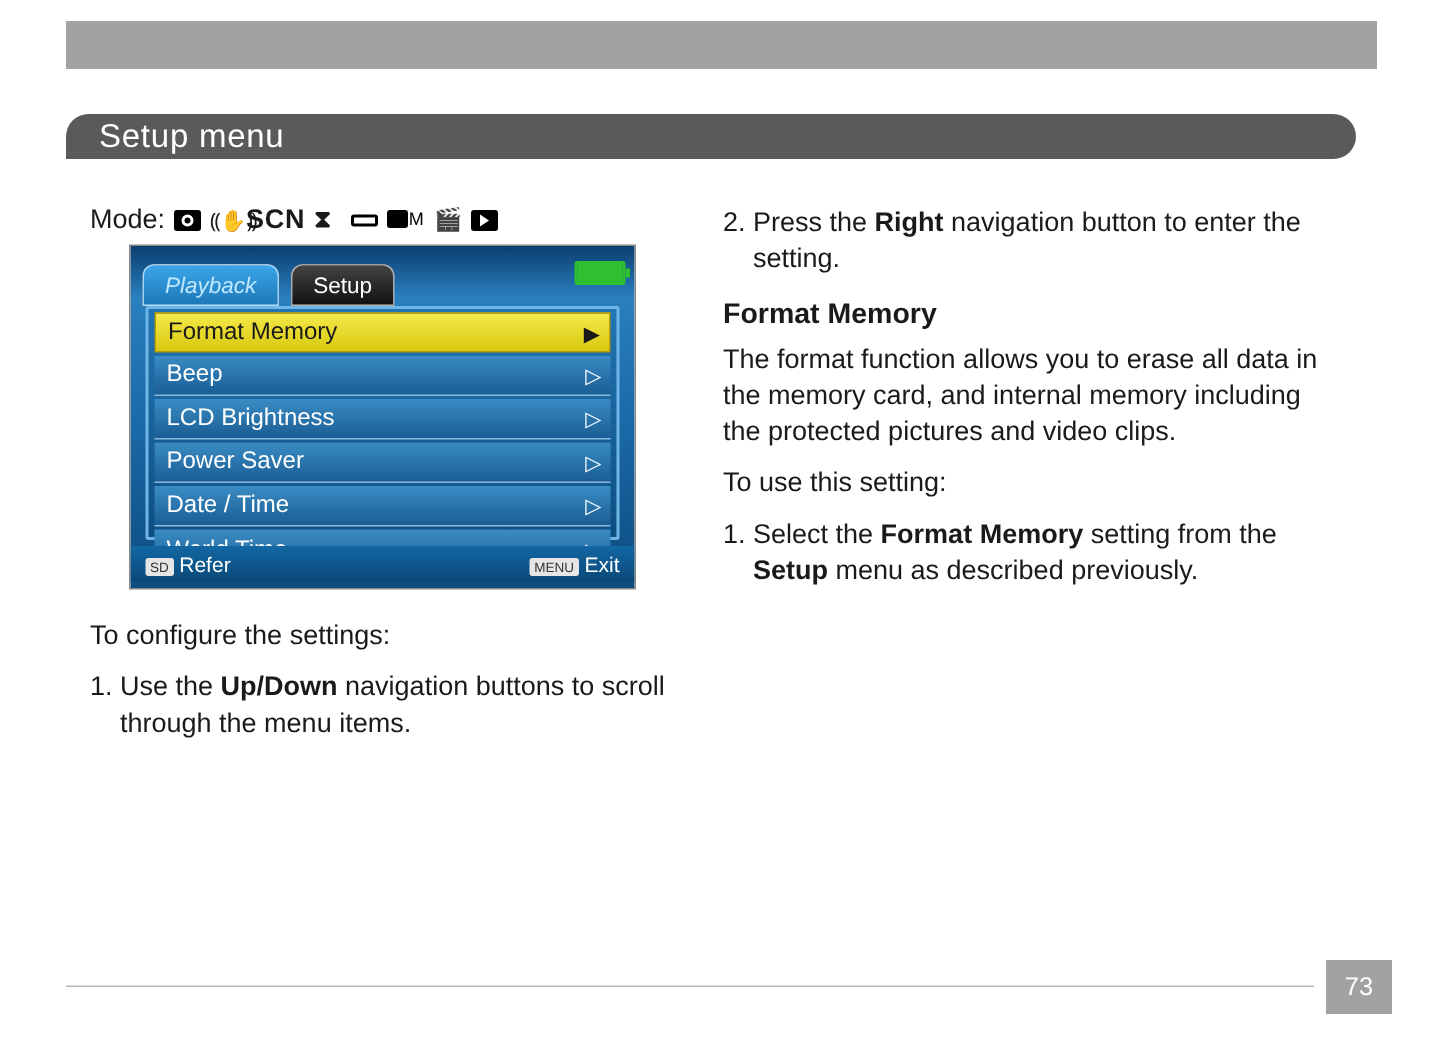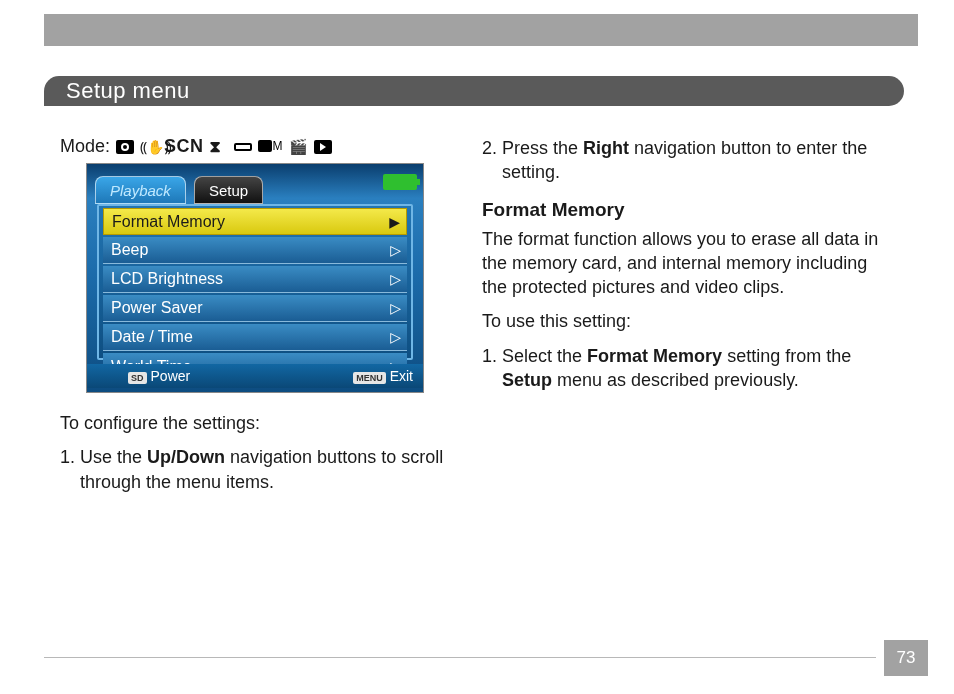--- a/index.html
+++ b/index.html
@@ -100,23 +100,22 @@
   }
   .menu-item .arrow { font-size: 14px; color: inherit; }
   .lcd-footer {
     position: absolute; bottom: 4px; left: 0; width: 100%; height: 24px;
     display: flex; align-items: center; justify-content: space-between;
     padding: 0 10px; color: #fff; font-size: 14px;
     background: linear-gradient(#1267a3, #0a4877);
   }
   .lcd-badge {
     display: inline-block; background:#e6e6e6; color:#333;
-    font-size: 9px; font-weight: 700; padding: 1px 3px; border-radius: 2px;
+    font-size: 9px; font-weight: 400; padding: 1px 3px; border-radius: 2px;
     margin-right: 4px;
-    margin-left: 31px;
   }
   .step { font-size: 18px; line-height: 1.35; margin-bottom: 8px; }
   .step-indent { padding-left: 20px; text-indent: -20px; }
   .h2 { font-weight: 700; font-size: 19px; margin: 14px 0 6px 0; }
   .page-num-box {
     position: absolute; right: 26px; bottom: 18px;
     width: 44px; height: 36px;
     background: #a2a2a2; color: #fff;
     display: flex; align-items: center; justify-content: center;
     font-size: 17px; font-weight: 500;
@@ -196,21 +195,21 @@
         <span>Date  /  Time</span>
           <span class="arrow">▷</span>
       </div>
       <div class="menu-item">
         <span>World Time</span>
           <span class="arrow">▷</span>
       </div>
     </div>
     <div class="lcd-footer">
       <span>
-        <span class="lcd-badge">SD</span><span>Power</span>
+        <span class="lcd-badge">SD</span><span>Refer</span>
       </span>
       <span>
         <span class="lcd-badge">MENU</span><span>Exit</span>
       </span>
     </div>
   </div>
 
   <p class="para">To configure the settings:</p>
 
   <p class="step step-indent">

